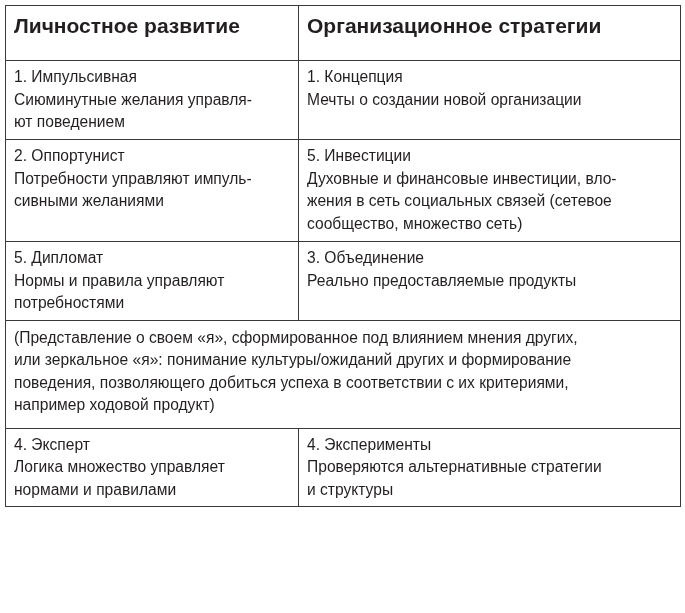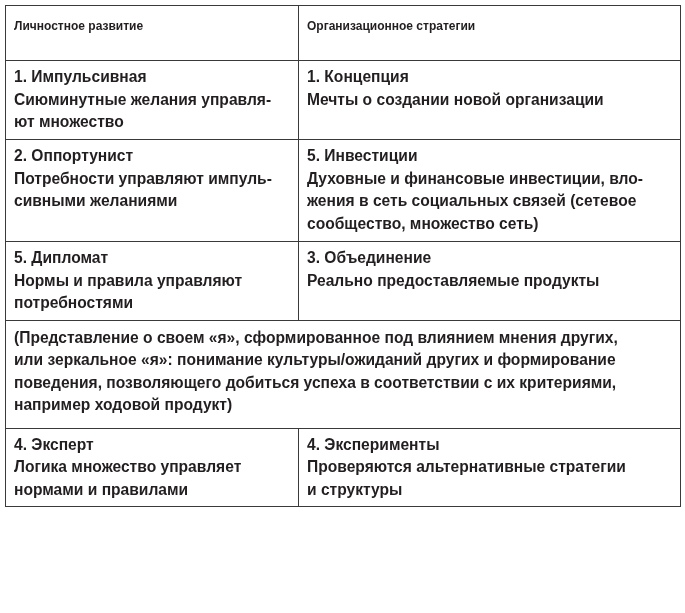--- a/index.html
+++ b/index.html
@@ -23,29 +23,29 @@
       border-collapse: collapse;
       table-layout: fixed;
     }
     .tbl td, .tbl th {
       border: 1.3px solid #3a3a3a;
       vertical-align: top;
       text-align: left;
       padding: 0 8px;
       font-size: 15.6px;
       line-height: 22.5px;
-      font-weight: bold;
+      font-weight: normal;
     }
     .tbl th {
       font-weight: bold;
       height: 33px;
       padding-top: 4px;
       padding-bottom: 17px;
       vertical-align: middle;
-      font-size: 12px;
+      font-size: 21px;
     }
     .col-left { width: 293px; }
     .col-right { width: 382px; }
     .cell-pair { padding-top: 5px !important; padding-bottom: 5px !important; }
     .cell-span { padding-top: 6px !important; padding-bottom: 6px !important; }
     .line { display: block; white-space: nowrap; }
     .r1 td { height: 68px; }
     .s1 td { height: 64px; }
     .r2 td { height: 91px; }
     .s2 td { height: 44px; }
@@ -66,21 +66,21 @@
       <th>Личностное развитие</th>
       <th>Организационное стратегии</th>
     </tr>
   </thead>
   <tbody>
 
     <tr class="r1">
       <td class="cell-pair">
         <span class="line">1. Импульсивная</span>
         <span class="line">Сиюминутные желания управля-</span>
-        <span class="line">ют множество</span>
+        <span class="line">ют поведением</span>
       </td>
       <td class="cell-pair">
         <span class="line">1. Концепция</span>
         <span class="line">Мечты о создании новой организации</span>
       </td>
     </tr>
 
 
     <tr class="r2">
       <td class="cell-pair">

